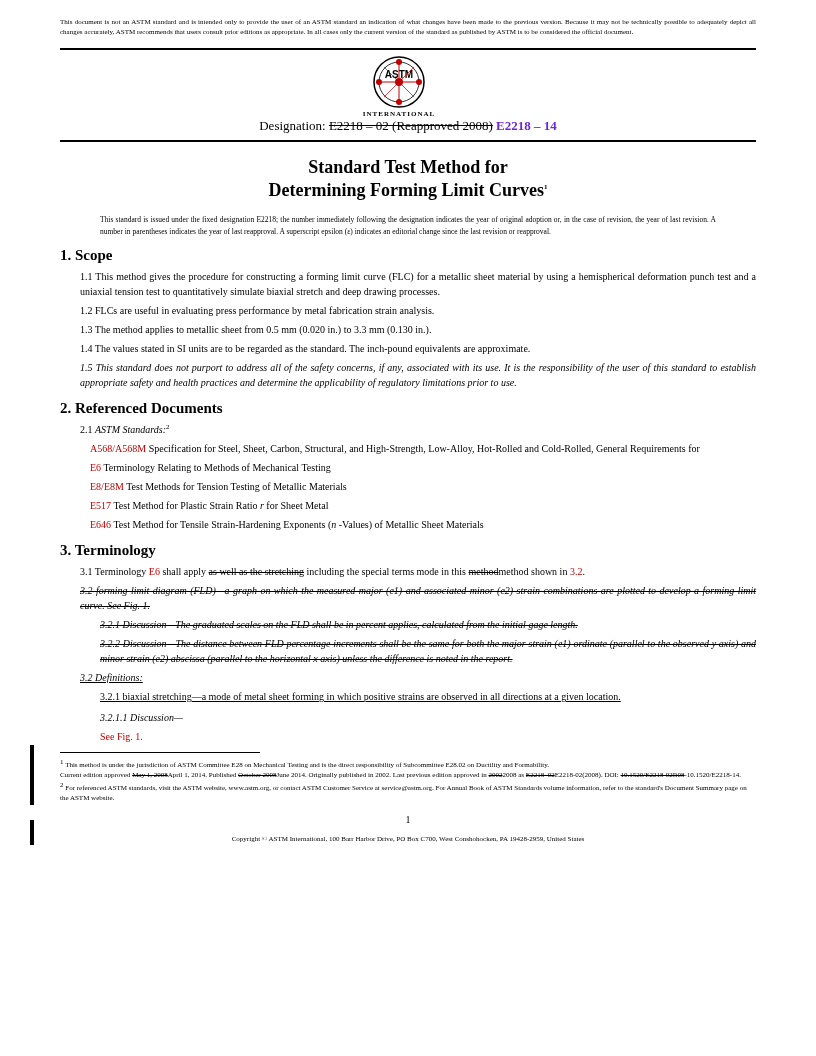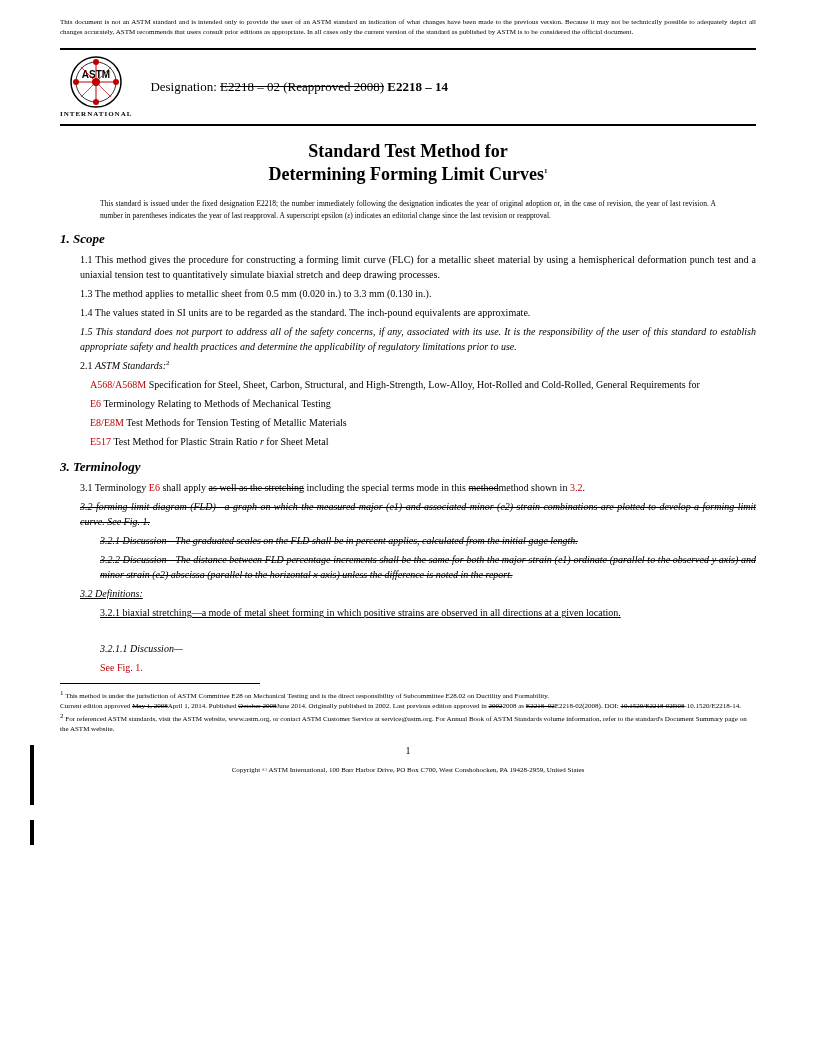--- a/index.html
+++ b/index.html
@@ -26,20 +26,21 @@
       margin-bottom: 10px;
       text-align: justify;
     }
     .header-row {
       display: flex;
       align-items: center;
       margin-bottom: 14px;
       border-top: 2px solid #000;
       border-bottom: 2px solid #000;
       padding: 6px 0;
+      flex-direction: column;
     }
     .logo-area {
       display: flex;
       flex-direction: column;
       align-items: center;
       margin-right: 18px;
     }
     .logo-svg {
       width: 52px;
       height: 52px;
@@ -53,43 +54,42 @@
     .designation-area {
       font-size: 13px;
       font-weight: normal;
     }
     .desig-old {
       text-decoration: line-through;
       color: #000;
     }
     .desig-new {
       font-weight: bold;
-      color: #000000;
+      color: #6d28d9;
     }
     .title-section {
       text-align: center;
       margin: 10px 0 12px 0;
     }
     .main-title {
       font-size: 18px;
       font-weight: bold;
       line-height: 1.3;
     }
     .standard-notice {
       font-size: 7.5px;
       line-height: 1.5;
       text-align: justify;
       margin: 8px 40px;
       color: #000;
     }
     .section-heading {
-      font-size: 13px;
+      font-size: 15px;
       font-weight: bold;
       margin: 10px 0 5px 0;
-      font-style: italic;
     }
     .body-text {
       font-size: 10px;
       line-height: 1.5;
       text-align: justify;
       margin-bottom: 4px;
     }
     .body-text-italic {
       font-size: 10px;
       line-height: 1.5;
@@ -181,41 +181,46 @@
 
   <div class="title-section">
     <div class="main-title">Standard Test Method for<br>Determining Forming Limit Curves<sup>1</sup></div>
   </div>
 
   <div class="standard-notice">This standard is issued under the fixed designation E2218; the number immediately following the designation indicates the year of original adoption or, in the case of revision, the year of last revision. A number in parentheses indicates the year of last reapproval. A superscript epsilon (ε) indicates an editorial change since the last revision or reapproval.</div>
 
   <div class="section-heading">1. Scope</div>
 
   <div class="body-text indent1">1.1 This method gives the procedure for constructing a forming limit curve (FLC) for a metallic sheet material by using a hemispherical deformation punch test and a uniaxial tension test to quantitatively simulate biaxial stretch and deep drawing processes.</div>
+  <div class="body-text indent1">1.2 FLCs are useful in evaluating press performance by metal fabrication strain analysis.</div>
   <div class="body-text indent1">1.3 The method applies to metallic sheet from 0.5 mm (0.020 in.) to 3.3 mm (0.130 in.).</div>
   <div class="body-text indent1">1.4 The values stated in SI units are to be regarded as the standard. The inch-pound equivalents are approximate.</div>
   <div class="body-text-italic indent1">1.5 This standard does not purport to address all of the safety concerns, if any, associated with its use. It is the responsibility of the user of this standard to establish appropriate safety and health practices and determine the applicability of regulatory limitations prior to use.</div>
 
+  <div class="section-heading">2. Referenced Documents</div>
 
   <div class="body-text indent1">
     <span>2.1 </span><span style="font-style:italic;">ASTM Standards:</span><sup>2</sup>
   </div>
 
   <div class="ref-items">
     <div class="body-text">
       <a class="red-link">A568/A568M</a><span> Specification for Steel, Sheet, Carbon, Structural, and High-Strength, Low-Alloy, Hot-Rolled and Cold-Rolled, General Requirements for</span>
     </div>
     <div class="body-text">
       <a class="red-link">E6</a><span> Terminology Relating to Methods of Mechanical Testing</span>
     </div>
     <div class="body-text">
       <a class="red-link">E8/E8M</a><span> Test Methods for Tension Testing of Metallic Materials</span>
     </div>
     <div class="body-text">
       <a class="red-link">E517</a><span> Test Method for Plastic Strain Ratio <em>r</em> for Sheet Metal</span>
+    </div>
+    <div class="body-text">
+      <a class="red-link">E646</a><span> Test Method for Tensile Strain-Hardening Exponents (<em>n</em> -Values) of Metallic Sheet Materials</span>
     </div>
   </div>
 
   <div class="section-heading">3. Terminology</div>
 
   <div class="body-text indent1">
     <span>3.1 Terminology </span><a class="red-link">E6</a><span> shall apply </span><span class="strikethrough">as well as the stretching</span><span> including the special terms mode in this </span><span class="strikethrough">method</span><span>method shown in </span><a class="red-link">3.2</a><span>.</span>
   </div>
 
   <div class="body-text-italic indent1 strikethrough">3.2 forming limit diagram (FLD)—a graph on which the measured major (e1) and associated minor (e2) strain combinations are plotted to develop a forming limit curve. See Fig. 1.</div>
@@ -224,21 +229,21 @@
 
   <div class="body-text-italic indent1 underline">3.2 Definitions:</div>
 
   <div class="body-text indent2 underline" style="text-decoration-line: underline;">
     <span class="underline">3.2.1 biaxial stretching</span><span>—a mode of metal sheet forming in which positive strains are observed in all directions at a given location.</span>
   </div>
 
   <div style="position:absolute; left:30px; top:745px; width:4px; height:60px; background:#000;"></div>
   <div style="position:absolute; left:30px; top:820px; width:4px; height:25px; background:#000;"></div>
 
-  <div class="body-text-italic indent2" style="margin-top:21px;">
+  <div class="body-text-italic indent2" style="margin-top:6px;">
     <span>3.2.1.1 Discussion—</span>
   </div>
 
   <div class="body-text indent2" style="margin-top:4px;">
     <a class="red-link">See Fig. 1.</a>
   </div>
 
   <div class="footnote-divider"></div>
 
   <div class="footnote-text">

